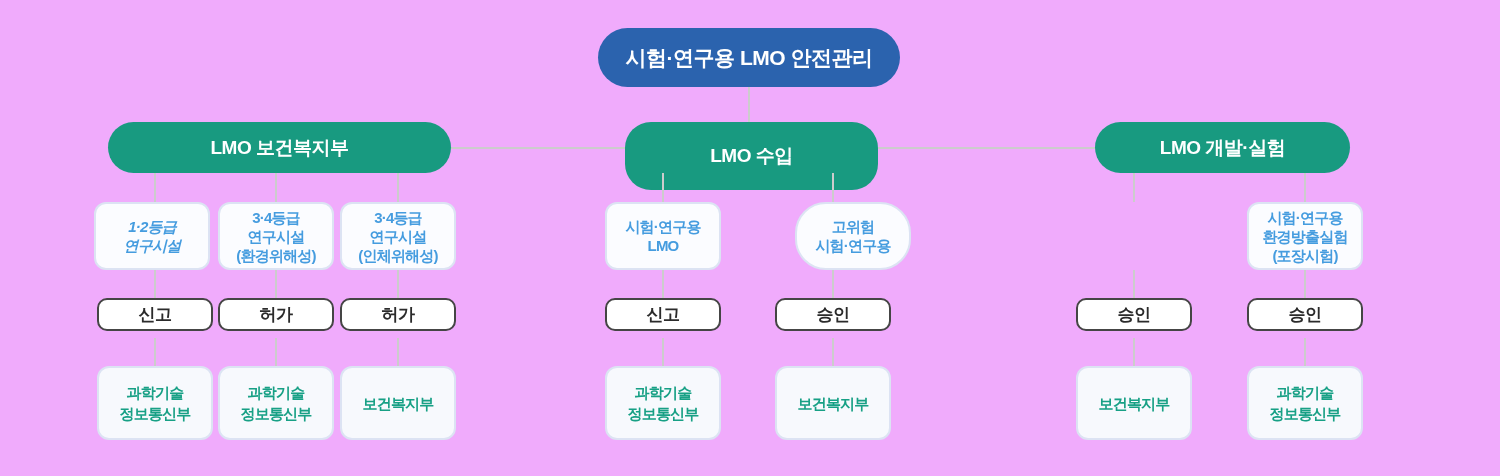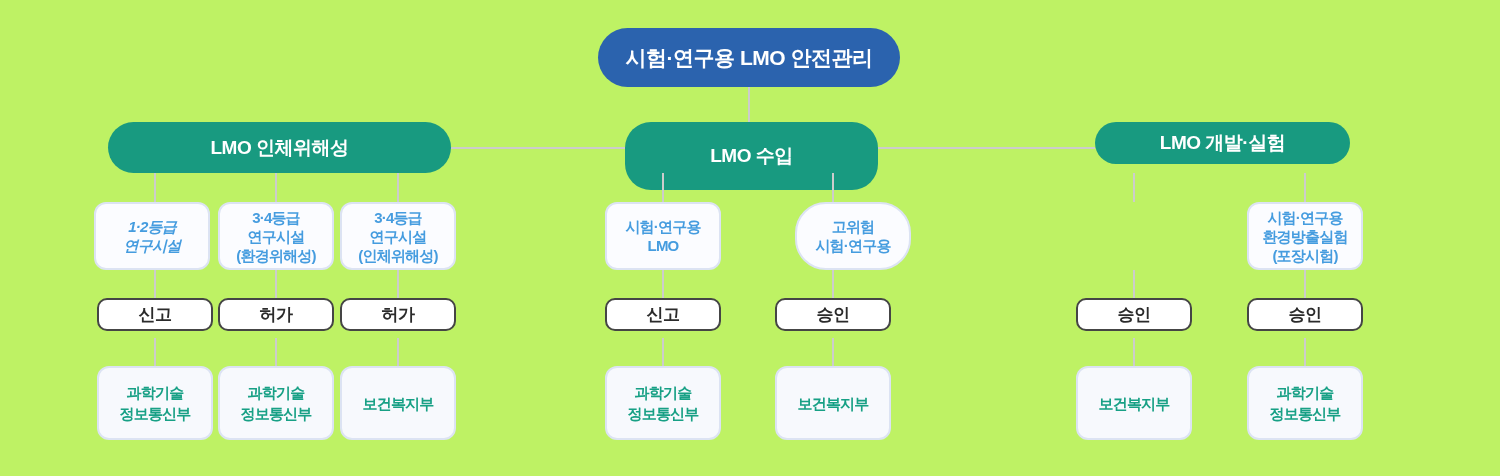--- a/index.html
+++ b/index.html
@@ -8,21 +8,21 @@
     --category-text:#459cdf;
     --ministry-text:#17a085;
     --connector:#cccccc;
     --action-border:#454545;
     --box-border:#dce3f3;
     --box-bg:#fbfcff;
     --ministry-bg:#f7f9fd;
   }
   html,body{margin:0;padding:0;background:#ffffff;}
   body{font-family:"Liberation Sans","DejaVu Sans",sans-serif;}
-  .canvas{position:relative;width:1500px;height:476px;background:#bef264;overflow:hidden;}
+  .canvas{position:relative;width:1500px;height:476px;background:#f0abfc;overflow:hidden;}
 
   .pill{
     position:absolute;display:flex;align-items:center;justify-content:center;
     color:#ffffff;font-weight:bold;text-align:center;box-sizing:border-box;
   }
   .pill.root{background:var(--root-bg);border-radius:30px;font-size:21px;letter-spacing:-0.5px;}
   .pill.group{background:var(--group-bg);border-radius:26px;font-size:19px;letter-spacing:-0.5px;}
 
   .box{
     position:absolute;display:flex;align-items:center;justify-content:center;
@@ -53,23 +53,23 @@
 
 <div class="canvas">
 
   <div class="pill root" style="left:598px;top:28px;width:302px;height:59px;">시험·연구용 LMO 안전관리</div>
 
   <div class="vline" style="left:748px;top:87px;height:35px;"></div>
 
   <div class="hline" style="left:451px;top:147px;width:174px;"></div>
   <div class="hline" style="left:878px;top:147px;width:217px;"></div>
 
-  <div class="pill group" style="left:108px;top:122px;width:343px;height:51px;">LMO 인체위해성</div>
+  <div class="pill group" style="left:108px;top:122px;width:343px;height:51px;">LMO 보건복지부</div>
   <div class="pill group" style="left:625px;top:122px;width:253px;height:68px;">LMO 수입</div>
-  <div class="pill group" style="left:1095px;top:122px;width:255px;height:42px;">LMO 개발·실험</div>
+  <div class="pill group" style="left:1095px;top:122px;width:255px;height:51px;">LMO 개발·실험</div>
 
   <div class="vline" style="left:154px;top:173px;height:29px;"></div>
   <div class="vline" style="left:275px;top:173px;height:29px;"></div>
   <div class="vline" style="left:397px;top:173px;height:29px;"></div>
   <div class="vline" style="left:662px;top:173px;height:29px;"></div>
   <div class="vline" style="left:832px;top:173px;height:29px;"></div>
   <div class="vline" style="left:1133px;top:173px;height:29px;"></div>
   <div class="vline" style="left:1304px;top:173px;height:29px;"></div>
 
   <div class="vline" style="left:154px;top:270px;height:28px;"></div>

